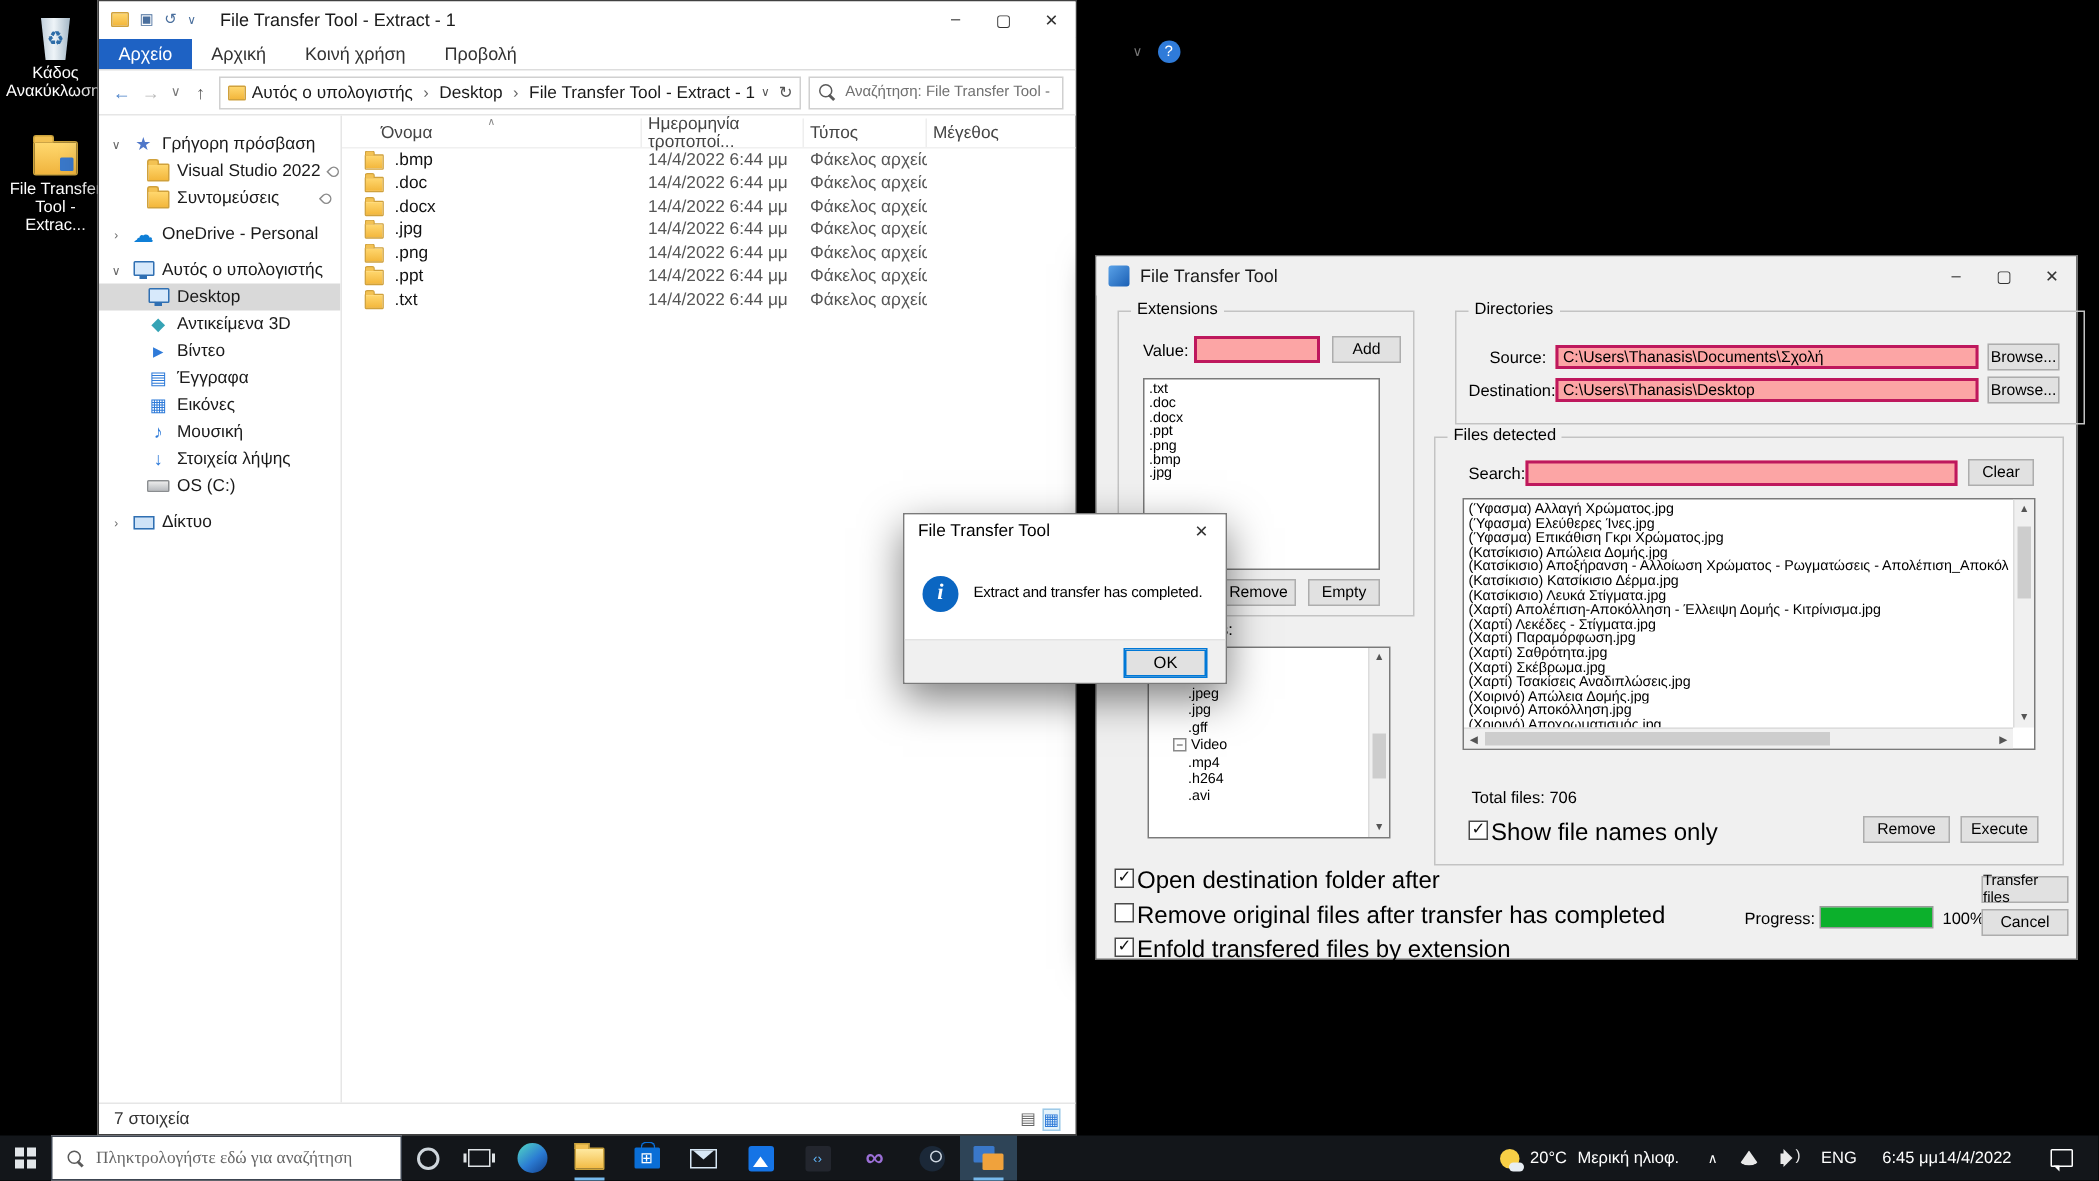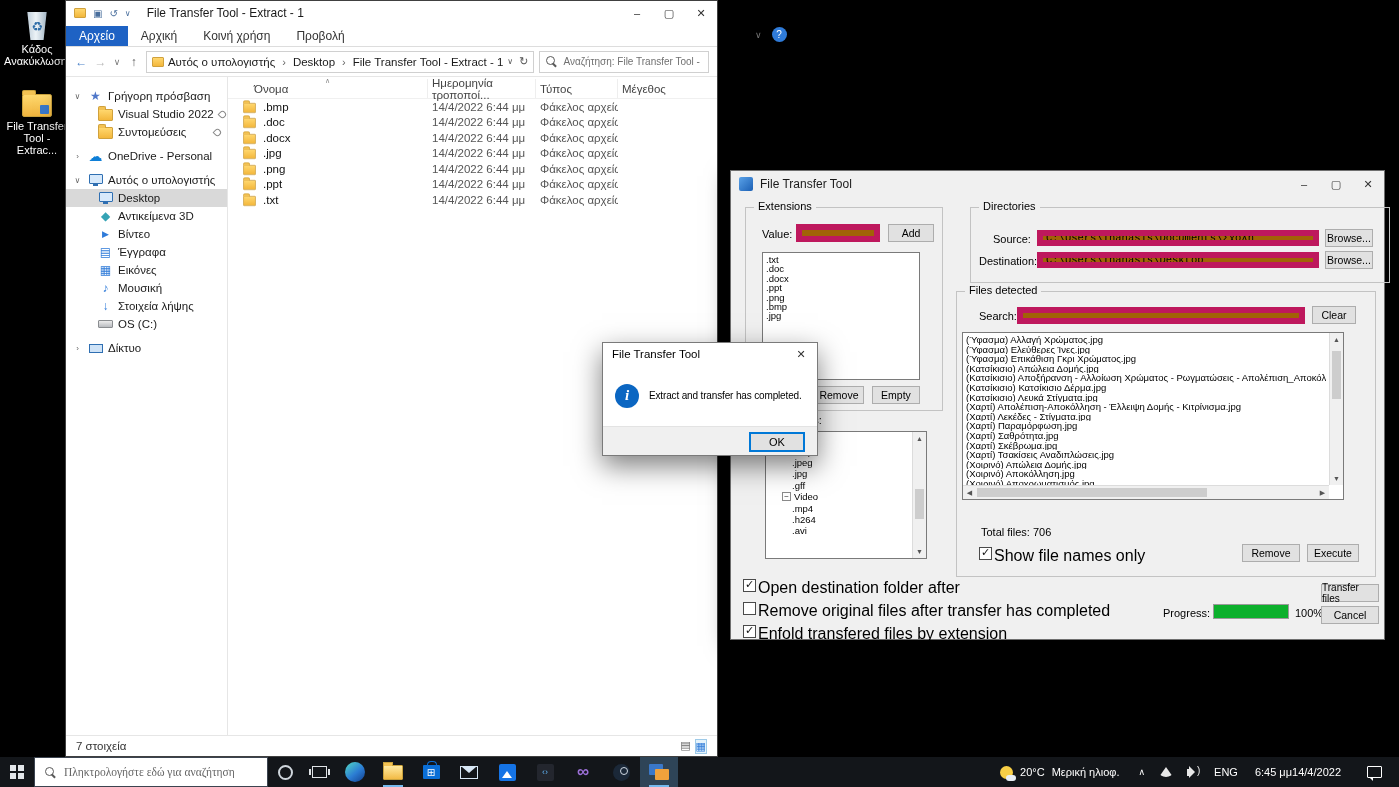--- a/index.html
+++ b/index.html
@@ -3,21 +3,21 @@
 <meta charset="utf-8">
 <style>
 *{margin:0;padding:0;box-sizing:border-box}
 html,body{width:1399px;height:787px;overflow:hidden;background:#000;
   font-family:"Liberation Sans","DejaVu Sans",sans-serif;font-size:12px;color:#000}
 
 
 .window{position:absolute;background:#fff;border:1px solid #6f6f6f;box-shadow:0 6px 22px rgba(0,0,0,.55)}
 .btn{position:absolute;background:#e1e1e1;border:1px solid #adadad;font-size:10.5px;
   display:flex;align-items:center;justify-content:center;cursor:default;font-family:inherit}
-.tb{position:absolute;border:6px solid #be185d;background:#a16207;font-size:10.5px;padding:0 3px;font-family:Liberation Mono, monospace;outline:none}
+.tb{position:absolute;border:2px solid #be185d;background:#fca5a5;font-size:10.5px;padding:0 3px;font-family:Liberation Sans, sans-serif;outline:none}
 .grp{position:absolute;border:1px solid #c3c3c3}
 .grp-label{position:absolute;top:-8px;left:8px;background:#f0f0f0;padding:0 4px;font-size:11px}
 .lbl{position:absolute;font-size:11px;white-space:nowrap}
 .cb{display:flex;gap:2px;font-size:16px;white-space:nowrap}
 .cb .box{width:13px;height:13px;border:1px solid #4a4a4a;background:#fff;position:relative;flex:none}
 .cb.checked .box::after{content:"✓";position:absolute;left:1px;top:-2px;font-size:11px;color:#101010}
 .listbox{position:absolute;border:1px solid #7a7a7a;background:#fff;overflow:hidden}
 .vscroll{position:absolute;top:0;right:0;bottom:0;width:14px;background:#f0f0f0;border-left:1px solid #dcdcdc}
 .vscroll .arr{height:13px;display:flex;align-items:center;justify-content:center;font-size:7px;color:#555}
 .vscroll .arr.dn{position:absolute;bottom:0;left:0;right:0}
@@ -112,21 +112,21 @@
 .ftt-titlebar{height:26px;display:flex;align-items:center;padding-left:8px;gap:7px;background:#f0f0f0}
 .appico{width:14px;height:14px;background:linear-gradient(135deg,#5aa2e8,#1b5fb4);border-radius:2px;flex:none}
 .ftt-title{font-size:12px;color:#1a1a1a}
 .ftt-btns{margin-left:auto;display:flex;height:100%}
 .ext-list{left:16px;top:44px;width:158px;height:128px;font-size:9.5px;line-height:9.4px;padding:2px 3px}
 .ext-row{white-space:nowrap}
 .tree-box{left:34px;top:260px;width:162px;height:128px;position:absolute;border:1px solid #7a7a7a;background:#fff;overflow:hidden;font-size:9.5px}
 .tree-rows{padding:2px 0 0 0}
 .tree-row{display:flex;align-items:center;height:11.4px;white-space:nowrap}
 .tree-exp{width:9px;height:9px;border:1px solid #8a8a8a;background:#fff;font-size:8px;line-height:7px;text-align:center;display:inline-block;margin-right:3px;flex:none;color:#333}
-.fd-list{left:5px;top:40px;width:382px;height:168px}
+.fd-list{left:18px;top:40px;width:382px;height:168px}
 .fd-rows{padding:2px 3px;font-size:9.5px;line-height:9.6px}
 .fd-row{white-space:nowrap;overflow:hidden;height:9.6px}
 .prog-track{position:absolute;left:482px;top:433px;width:76px;height:15px;border:1px solid #9a9a9a;background:#e6e6e6}
 .prog-fill{height:100%;background:#0cb02c}
 #ftt .options{position:absolute;left:12px;top:408px}
 #ftt .options .cb{margin-bottom:5px}
 
 
 #dlg{left:602px;top:342px;width:216px;height:114px;z-index:50;background:#fff;border:1px solid #7a7a7a;box-shadow:0 10px 26px rgba(0,0,0,.5);position:absolute;overflow:hidden}
 .dlg-titlebar{height:22px;display:flex;align-items:center;padding-left:9px;font-size:11.5px;background:#fff}

